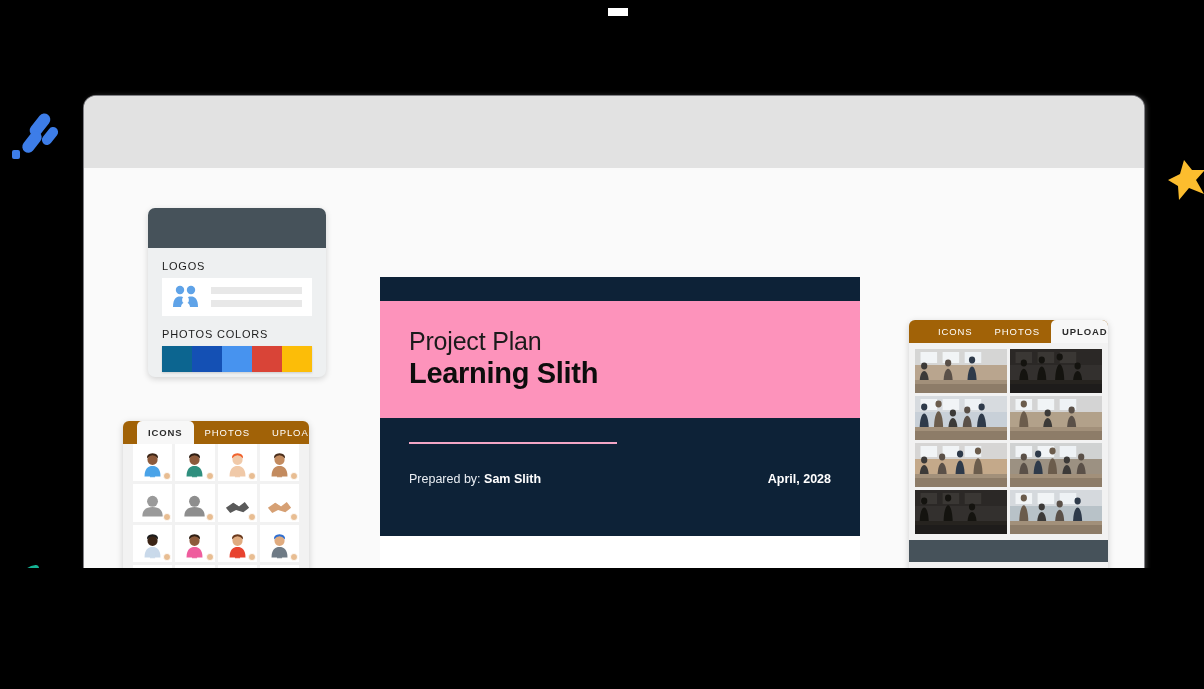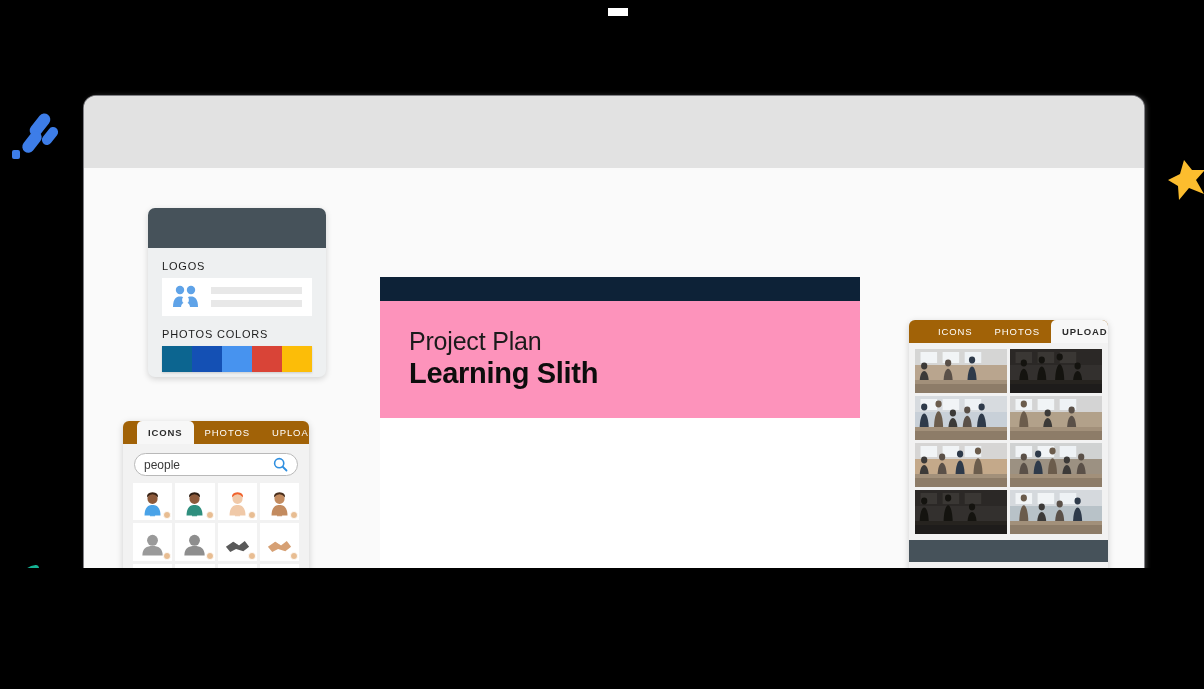--- a/index.html
+++ b/index.html
@@ -197,29 +197,20 @@
             <div class="swatch" style="background: rgb(252, 189, 8);"></div>
           </div>
       </div>
 
       <div class="media-panel" id="icons-panel">
         <div class="panel-tabs" id="icons-tabs">
             <div class="panel-tab active">ICONS</div>
             <div class="panel-tab">PHOTOS</div>
             <div class="panel-tab">UPLOADS</div>
           </div>
-        <div id="icon-search-wrap">
-          <div id="icon-search">
-            <div id="icon-search-value">people</div>
-            <svg width="15" height="15" viewBox="0 0 16 16">
-              <circle cx="6.6" cy="6.6" r="4.9" fill="none" stroke="#2f8fe0" stroke-width="1.7"></circle>
-              <line x1="10.4" y1="10.4" x2="14.4" y2="14.4" stroke="#2f8fe0" stroke-width="1.9" stroke-linecap="round"></line>
-            </svg>
-          </div>
-        </div>
         <div id="icon-grid">
             <div class="icon-cell">
               <svg class="icon-figure" viewBox="0 0 40 38">
                 <circle cx="20" cy="11" r="7" fill="#8d5a3b"></circle>
                 <path d="M12.5 9 q7.5 -9 15 0 q1 -6.5 -7.5 -7 q-8.5 .5 -7.5 7 Z" fill="#3b2415"></path>
                 <path d="M9 34 C9 23 14 19.5 20 19.5 C26 19.5 31 23 31 34 Z" fill="#4aa3e8"></path>
                 <rect x="16.5" y="27" width="7" height="8" fill="#4aa3e8" opacity="0.85"></rect>
               </svg>
               <svg style="position:absolute;right:1px;bottom:1px;width:8px;height:8px" viewBox="0 0 10 10">
                 <circle cx="5" cy="5" r="4.4" fill="#e8bd92" stroke="#fff" stroke-width="1"></circle>
@@ -592,20 +583,30 @@
       </div>
 
       <div id="document">
         <div id="doc-top-bar"></div>
 
         <div id="doc-title-band">
           <div id="doc-title-line1">Project Plan</div>
           <div id="doc-title-line2">Learning Slith</div>
         </div>
 
+        <div id="doc-meta-band">
+          <div id="doc-rule"></div>
+          <div id="doc-meta-row">
+            <div id="doc-prepared">
+              <span>Prepared by:</span>
+              <b>Sam Slith</b>
+            </div>
+            <div id="doc-date">April, 2028</div>
+          </div>
+        </div>
 
         <div id="doc-photo">
           <svg viewBox="0 0 480 340" preserveAspectRatio="xMidYMid slice">
             <defs>
               <linearGradient id="roomBg" x1="0" y1="0" x2="0" y2="1">
                 <stop offset="0%" stop-color="#f6dfe0"></stop>
                 <stop offset="60%" stop-color="#f3d6d6"></stop>
                 <stop offset="100%" stop-color="#eccfcf"></stop>
               </linearGradient>
               <linearGradient id="tableG" x1="0" y1="0" x2="0" y2="1">

